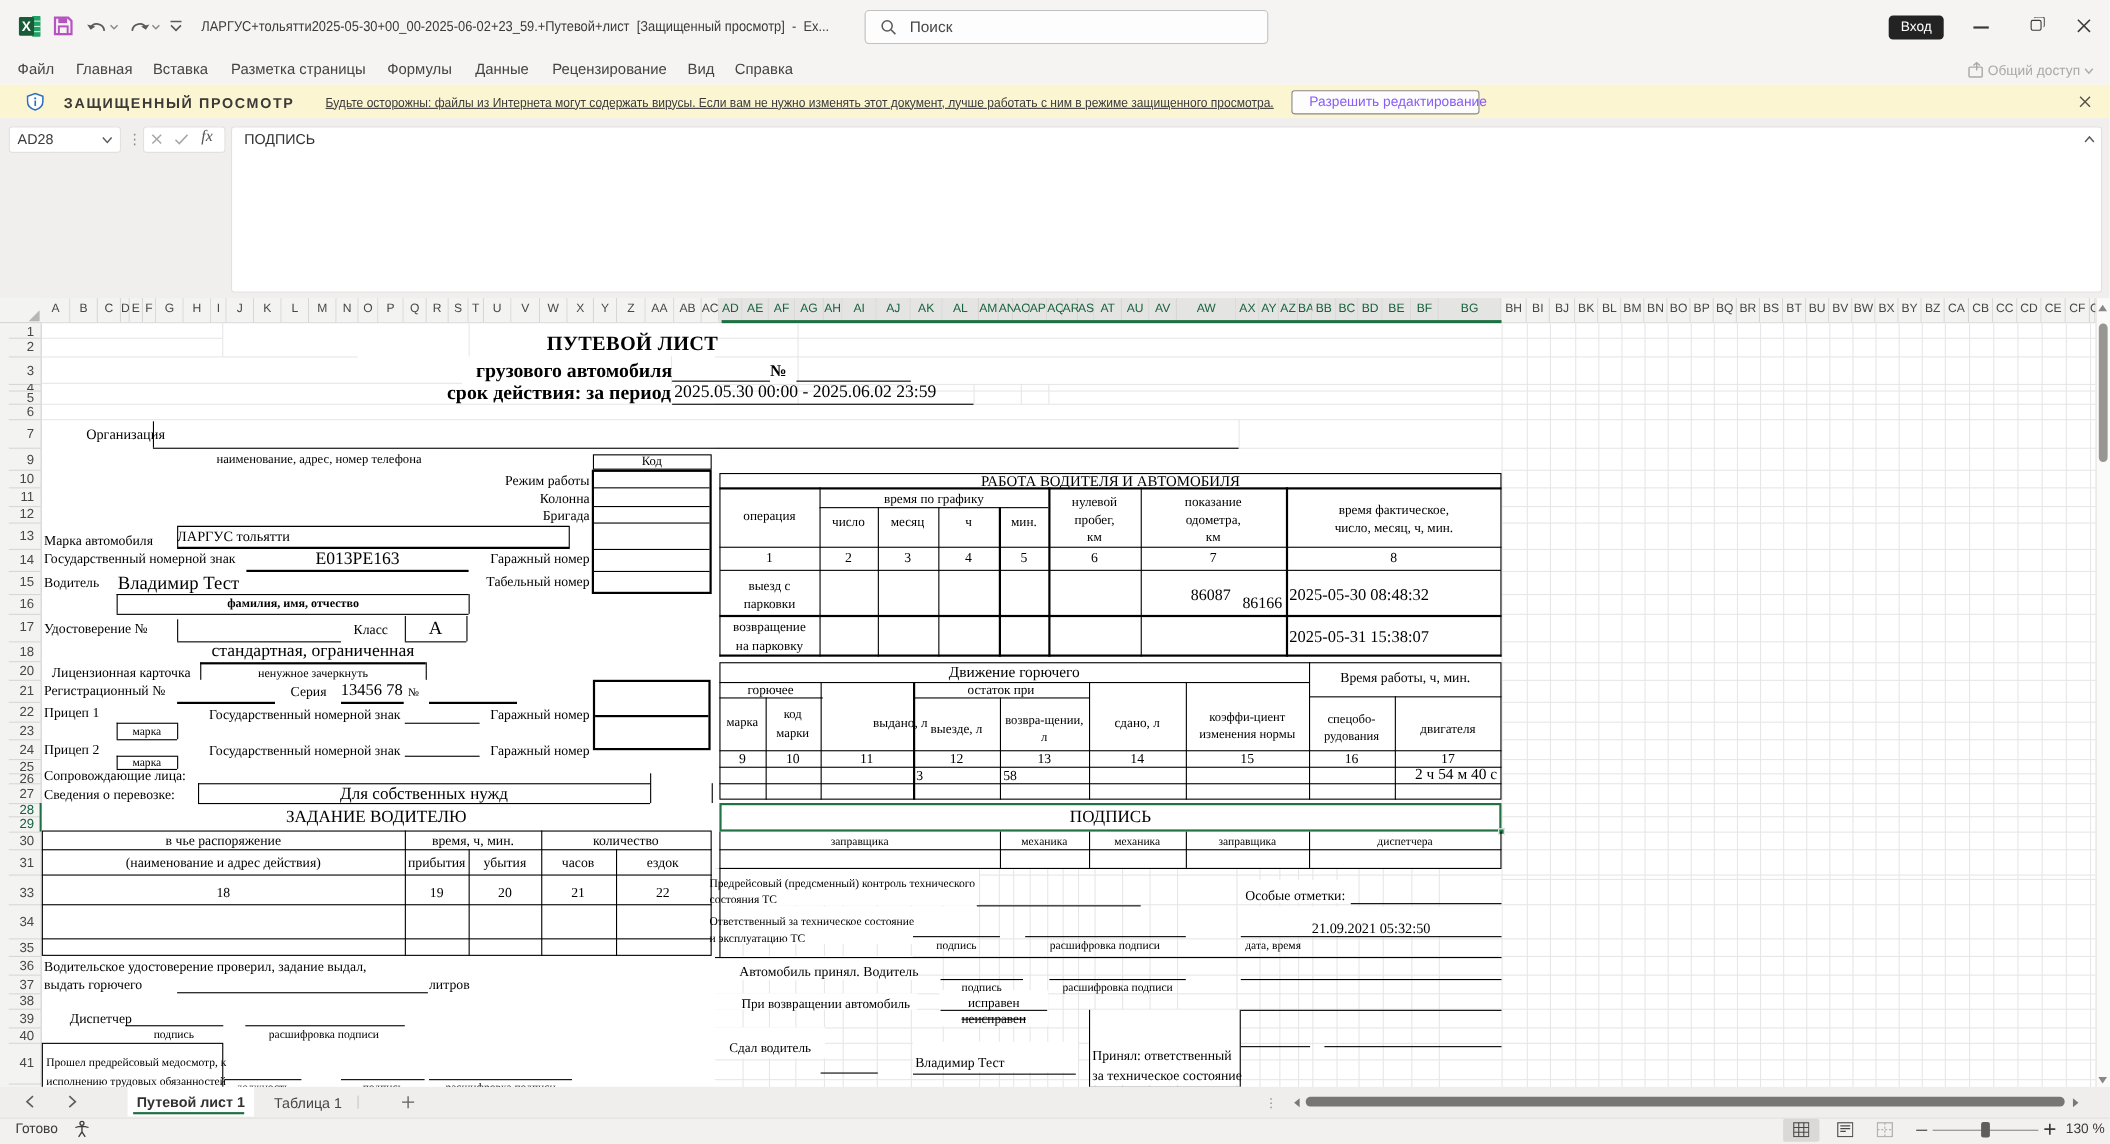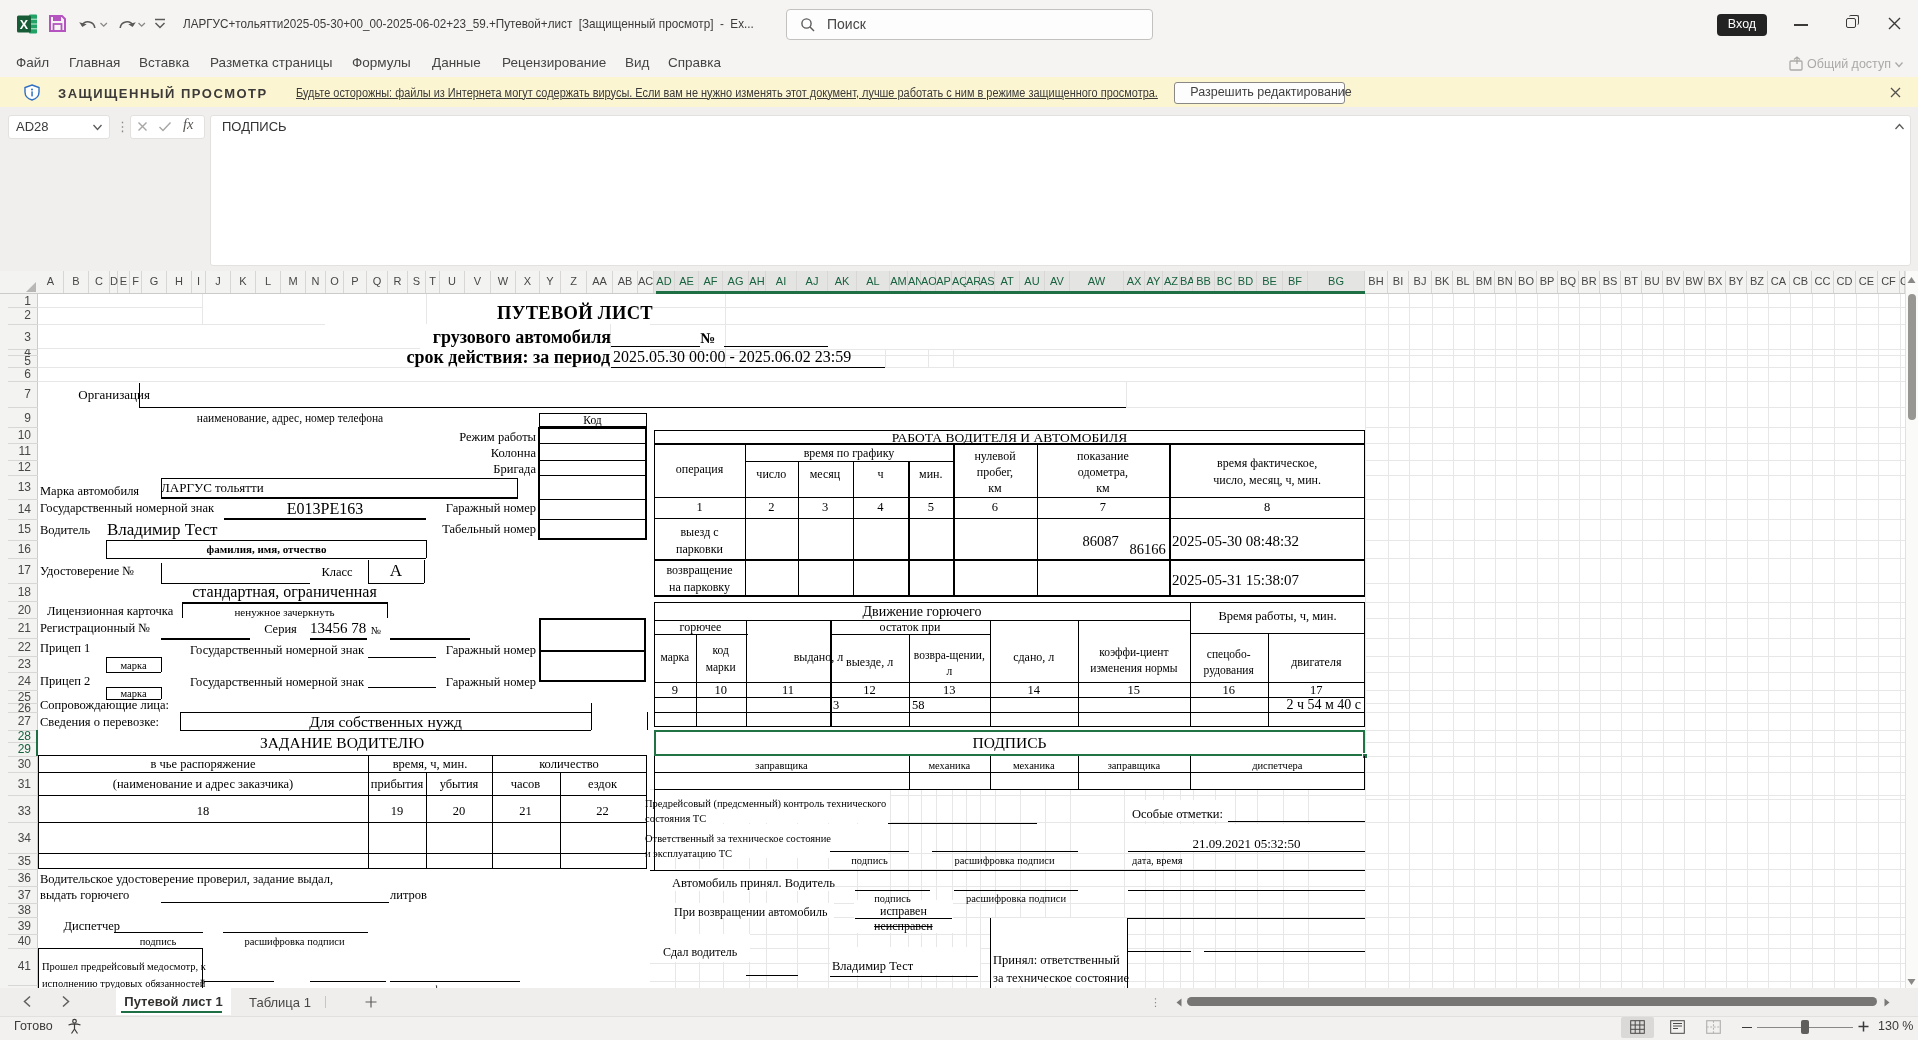--- a/index.html
+++ b/index.html
@@ -72,21 +72,21 @@
     <path d="M1.5 1.5 L5 5.5 L8.5 1.5" fill="none" stroke="#aba9a6" stroke-width="1.3"></path>
   </svg>
 <svg style="position:absolute;left:24px;top:84px" width="16" height="17" viewBox="0 0 16 17">
     <path d="M8 1 L15 3.5 V8 c0 4.5 -3.5 7 -7 8 c-3.5 -1 -7 -3.5 -7 -8 V3.5 Z" fill="#fff" stroke="#2f6fc2" stroke-width="1.4"></path>
     <circle cx="8" cy="5.4" r="1" fill="#2f6fc2"></circle>
     <rect x="7.3" y="7.4" width="1.5" height="5" fill="#2f6fc2"></rect>
   </svg>
 <div class="sa" style="position:absolute;left:58px;top:86.5px;width:240px;font-size:13px;font-weight:bold;color:#3b3a39;text-align:left;line-height:1.05;white-space:nowrap;letter-spacing:1.5px">ЗАЩИЩЕННЫЙ ПРОСМОТР</div>
 <div class="sa" style="position:absolute;left:296px;top:86.5px;width:950px;font-size:12px;color:#3b3a39;text-align:left;line-height:1.05;white-space:nowrap;text-decoration:underline;transform:scaleX(0.912);transform-origin:0 0">Будьте осторожны: файлы из Интернета могут содержать вирусы. Если вам не нужно изменять этот документ, лучше работать с ним в режиме защищенного просмотра.</div>
 <div style="position:absolute;left:1174px;top:81.5px;width:171px;height:22.5px;background:#fdfdfd;border:1px solid #8a8886;border-radius:3px"></div>
-<div class="sa" style="position:absolute;left:1174px;top:86px;width:194px;font-size:12.5px;color:#404040;text-align:center;line-height:1.05;white-space:nowrap;">Разрешить редактирование</div>
+<div class="sa" style="position:absolute;left:1174px;top:86px;width:194px;font-size:12.5px;color:#8b5cf6;text-align:center;line-height:1.05;white-space:nowrap;">Разрешить редактирование</div>
 <svg style="position:absolute;left:1890px;top:87px" width="11" height="11" viewBox="0 0 11 11">
     <path d="M1 1 L10 10 M10 1 L1 10" stroke="#55524e" stroke-width="1.3"></path>
   </svg>
 <div style="position:absolute;left:8px;top:114.5px;width:102px;height:24px;background:#fff;border:1px solid #e3e1df;border-radius:3px"></div>
 <div class="sa" style="position:absolute;left:16px;top:120px;width:60px;font-size:13px;color:#3b3a39;text-align:left;line-height:1.05;white-space:nowrap;">AD28</div>
 <svg style="position:absolute;left:92px;top:123px" width="11" height="9" viewBox="0 0 11 9">
     <path d="M1.5 2 L5.5 6.5 L9.5 2" fill="none" stroke="#5c5a58" stroke-width="1.3"></path>
   </svg>
 <div style="position:absolute;left:116px;top:119px;font:13px &quot;Liberation Sans&quot;;color:#8a8886">⋮</div>
 <div style="position:absolute;left:130px;top:114.5px;width:75px;height:24px;background:#fff;border:1px solid #e3e1df;border-radius:3px"></div>
@@ -499,21 +499,21 @@
 <div style="position:absolute;left:38px;top:795px;width:608.5px;height:1.4px;background:#000"></div>
 <div style="position:absolute;left:38px;top:822px;width:608.5px;height:1px;background:#000"></div>
 <div style="position:absolute;left:38px;top:853px;width:608.5px;height:1px;background:#000"></div>
 <div style="position:absolute;left:368px;top:755px;width:1.4px;height:114px;background:#000"></div>
 <div style="position:absolute;left:426px;top:772px;width:1.4px;height:97px;background:#000"></div>
 <div style="position:absolute;left:492px;top:755px;width:1.4px;height:114px;background:#000"></div>
 <div style="position:absolute;left:559.5px;top:772px;width:1.4px;height:97px;background:#000"></div>
 <div class="se" style="position:absolute;left:38px;top:757.5px;width:330px;font-size:12.5px;color:#000;text-align:center;line-height:1.05;white-space:nowrap;">в чье распоряжение</div>
 <div class="se" style="position:absolute;left:368px;top:757.5px;width:124px;font-size:12.5px;color:#000;text-align:center;line-height:1.05;white-space:nowrap;">время, ч, мин.</div>
 <div class="se" style="position:absolute;left:492px;top:757.5px;width:154px;font-size:12.5px;color:#000;text-align:center;line-height:1.05;white-space:nowrap;">количество</div>
-<div class="se" style="position:absolute;left:38px;top:777.5px;width:330px;font-size:12.5px;color:#000;text-align:center;line-height:1.05;white-space:nowrap;">(наименование и адрес заказчика)</div>
+<div class="se" style="position:absolute;left:38px;top:777.5px;width:330px;font-size:12.5px;color:#000;text-align:center;line-height:1.05;white-space:nowrap;">(наименование и адрес действия)</div>
 <div class="se" style="position:absolute;left:368px;top:777.5px;width:58px;font-size:12.5px;color:#000;text-align:center;line-height:1.05;white-space:nowrap;">прибытия</div>
 <div class="se" style="position:absolute;left:426px;top:777.5px;width:66px;font-size:12.5px;color:#000;text-align:center;line-height:1.05;white-space:nowrap;">убытия</div>
 <div class="se" style="position:absolute;left:492px;top:777.5px;width:67px;font-size:12.5px;color:#000;text-align:center;line-height:1.05;white-space:nowrap;">часов</div>
 <div class="se" style="position:absolute;left:559px;top:777.5px;width:87px;font-size:12.5px;color:#000;text-align:center;line-height:1.05;white-space:nowrap;">ездок</div>
 <div class="se" style="position:absolute;left:38px;top:805px;width:330px;font-size:12.5px;color:#000;text-align:center;line-height:1.05;white-space:nowrap;">18</div>
 <div class="se" style="position:absolute;left:368px;top:805px;width:58px;font-size:12.5px;color:#000;text-align:center;line-height:1.05;white-space:nowrap;">19</div>
 <div class="se" style="position:absolute;left:426px;top:805px;width:66px;font-size:12.5px;color:#000;text-align:center;line-height:1.05;white-space:nowrap;">20</div>
 <div class="se" style="position:absolute;left:492px;top:805px;width:67px;font-size:12.5px;color:#000;text-align:center;line-height:1.05;white-space:nowrap;">21</div>
 <div class="se" style="position:absolute;left:559px;top:805px;width:87px;font-size:12.5px;color:#000;text-align:center;line-height:1.05;white-space:nowrap;">22</div>
 <div class="se" style="position:absolute;left:40px;top:873px;width:400px;font-size:12.5px;color:#000;text-align:left;line-height:1.05;white-space:nowrap;">Водительское удостоверение проверил, задание выдал,</div>

